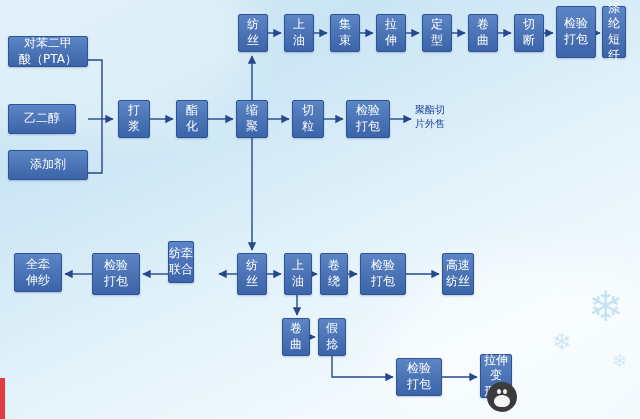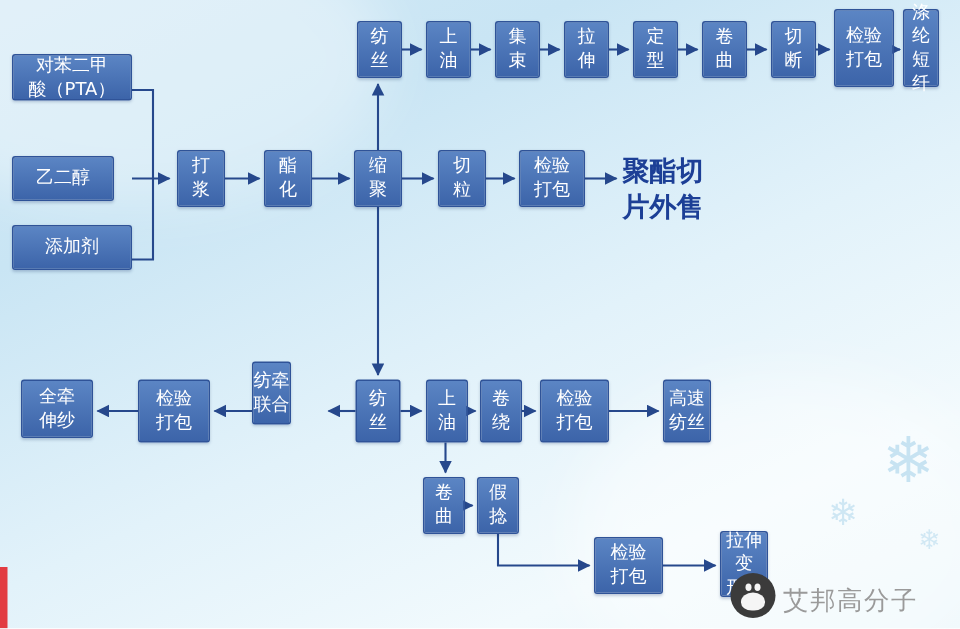--- a/index.html
+++ b/index.html
@@ -20,22 +20,22 @@
     position:absolute;z-index:2;
     background:linear-gradient(#5b85c4,#3c64a9);
     border:1px solid #2f5398;border-radius:2px;
     color:#ffffff;font-size:12px;line-height:1.3;
     display:flex;align-items:center;justify-content:center;
     text-align:center;white-space:pre-line;
     box-shadow:0 1px 2px rgba(30,60,110,0.25);
     box-sizing:border-box;
   }
   .flow-text{
-    position:absolute;z-index:2;color:#1c3f96;font-weight:bold;
-    font-size:18px;line-height:1.35;white-space:pre-line;text-align:right;
+    position:absolute;z-index:2;color:#1c3f96;font-weight:normal;
+    font-size:10px;line-height:1.35;white-space:pre-line;text-align:right;
   }
   .red-bar{position:absolute;left:0;top:378px;width:5px;height:41px;background:#e23c42;z-index:3;}
   .panda{position:absolute;left:487px;top:382px;width:30px;height:30px;border-radius:50%;
     background:#3b3b3b;z-index:3;overflow:hidden;}
   .panda:before{content:"";position:absolute;left:7px;top:13px;width:16px;height:12px;
     background:#f5f5f5;border-radius:50% 50% 45% 45%;}
   .panda:after{content:"";position:absolute;left:10px;top:7px;width:4px;height:5px;background:#f5f5f5;
     border-radius:50%;box-shadow:6px 0 0 #f5f5f5;}
   .brand{position:absolute;left:522px;top:389px;z-index:3;color:#9a9a9a;font-size:17px;letter-spacing:1px;}
 </style>
@@ -153,15 +153,14 @@
 曲</div>
   <div class="node" style="left:318px;top:318px;width:28px;height:38px">假
 捻</div>
   <div class="node" style="left:396px;top:358px;width:46px;height:38px">检验
 打包</div>
   <div class="node" style="left:480px;top:354px;width:32px;height:44px">拉伸变
 形纱</div>
 
   <div class="red-bar"></div>
   <div class="panda"></div>
-  <div class="brand">艾邦高分子</div>
 
 </div>
 
 </body></html>

